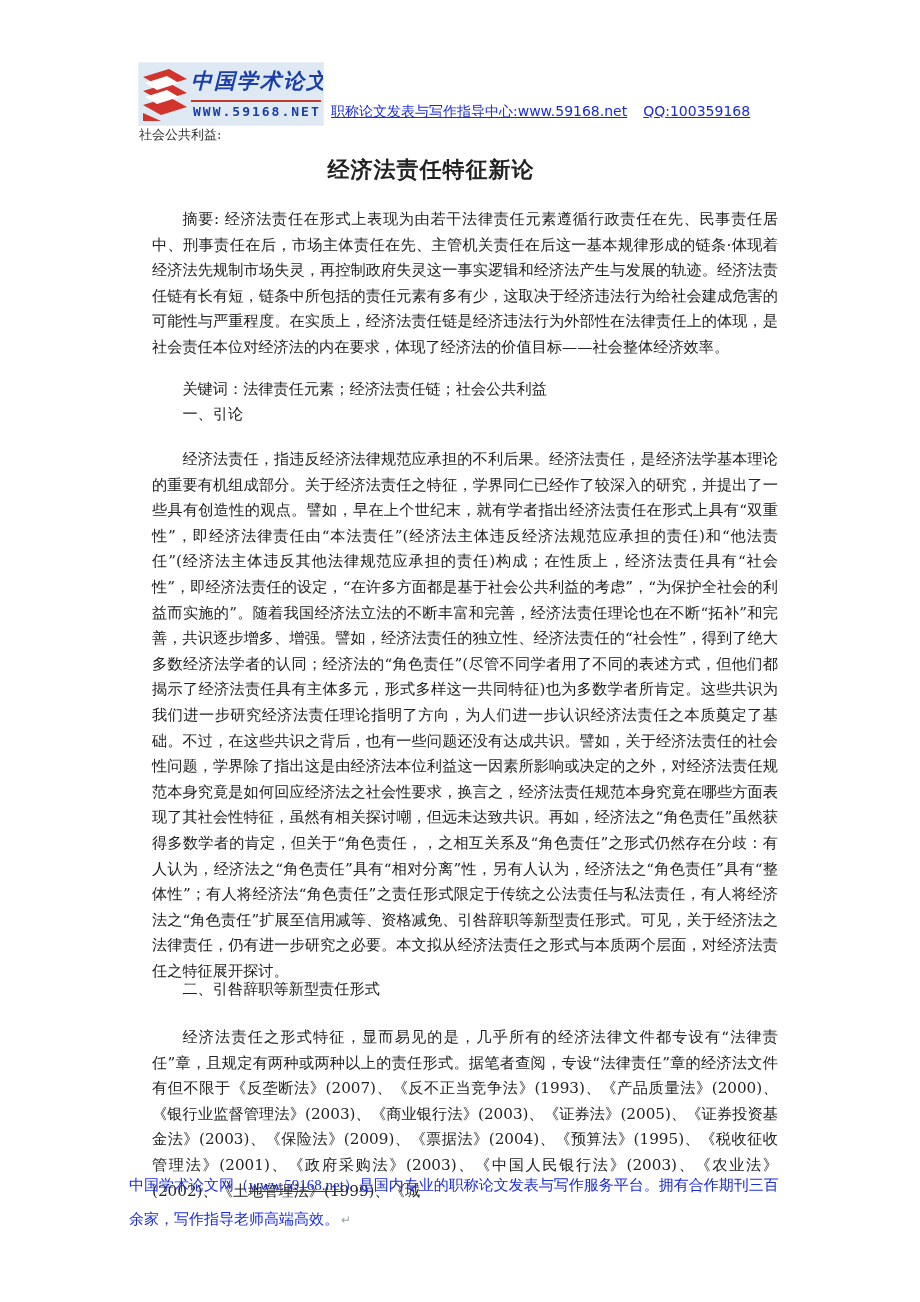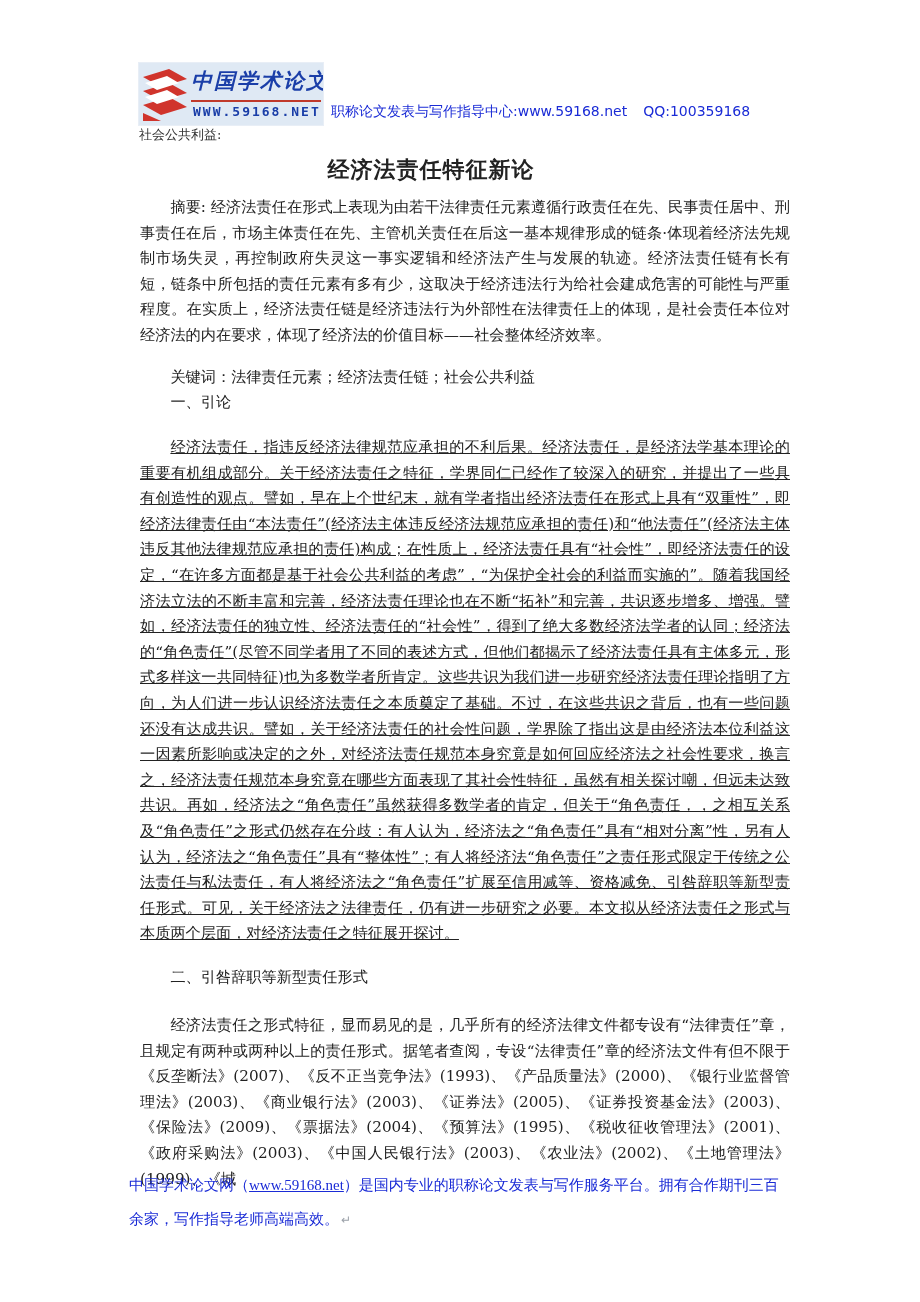--- a/index.html
+++ b/index.html
@@ -70,20 +70,21 @@
       white-space: nowrap;
     }
     .header-slogan {
       position: absolute;
       left: 193px;
       top: 41px;
       font-family: "DejaVu Sans", sans-serif;
       font-size: 14px;
       color: #1a2bd6;
       white-space: nowrap;
+      text-decoration: underline;
     }
     .header-slogan .qq {
       margin-left: 16px;
     }
     .category-label {
       position: absolute;
       left: 139px;
       top: 126px;
       font-size: 13px;
       color: #333;
@@ -102,27 +103,27 @@
     .body-text {
       position: absolute;
       left: 140px;
       width: 650px;
       font-size: 15.2px;
       line-height: 25.6px;
       text-align: justify;
       color: #222;
     }
     .body-text p {
-      margin: 0;
+      margin: 12px;
       text-indent: 2em;
     }
     .abstract { top: 195px; }
     .keywords { top: 365px; }
     .sec1 { top: 390px; }
-    .para1 { top: 435px; text-decoration: underline; }
+    .para1 { top: 435px; }
     .sec2 { top: 965px; }
     .para2 { top: 1013px; }
     .footer-ad {
       position: absolute;
       left: 129px;
       top: 1168px;
       width: 650px;
       font-family: Liberation Serif, serif;
       font-size: 15px;
       line-height: 34px;

